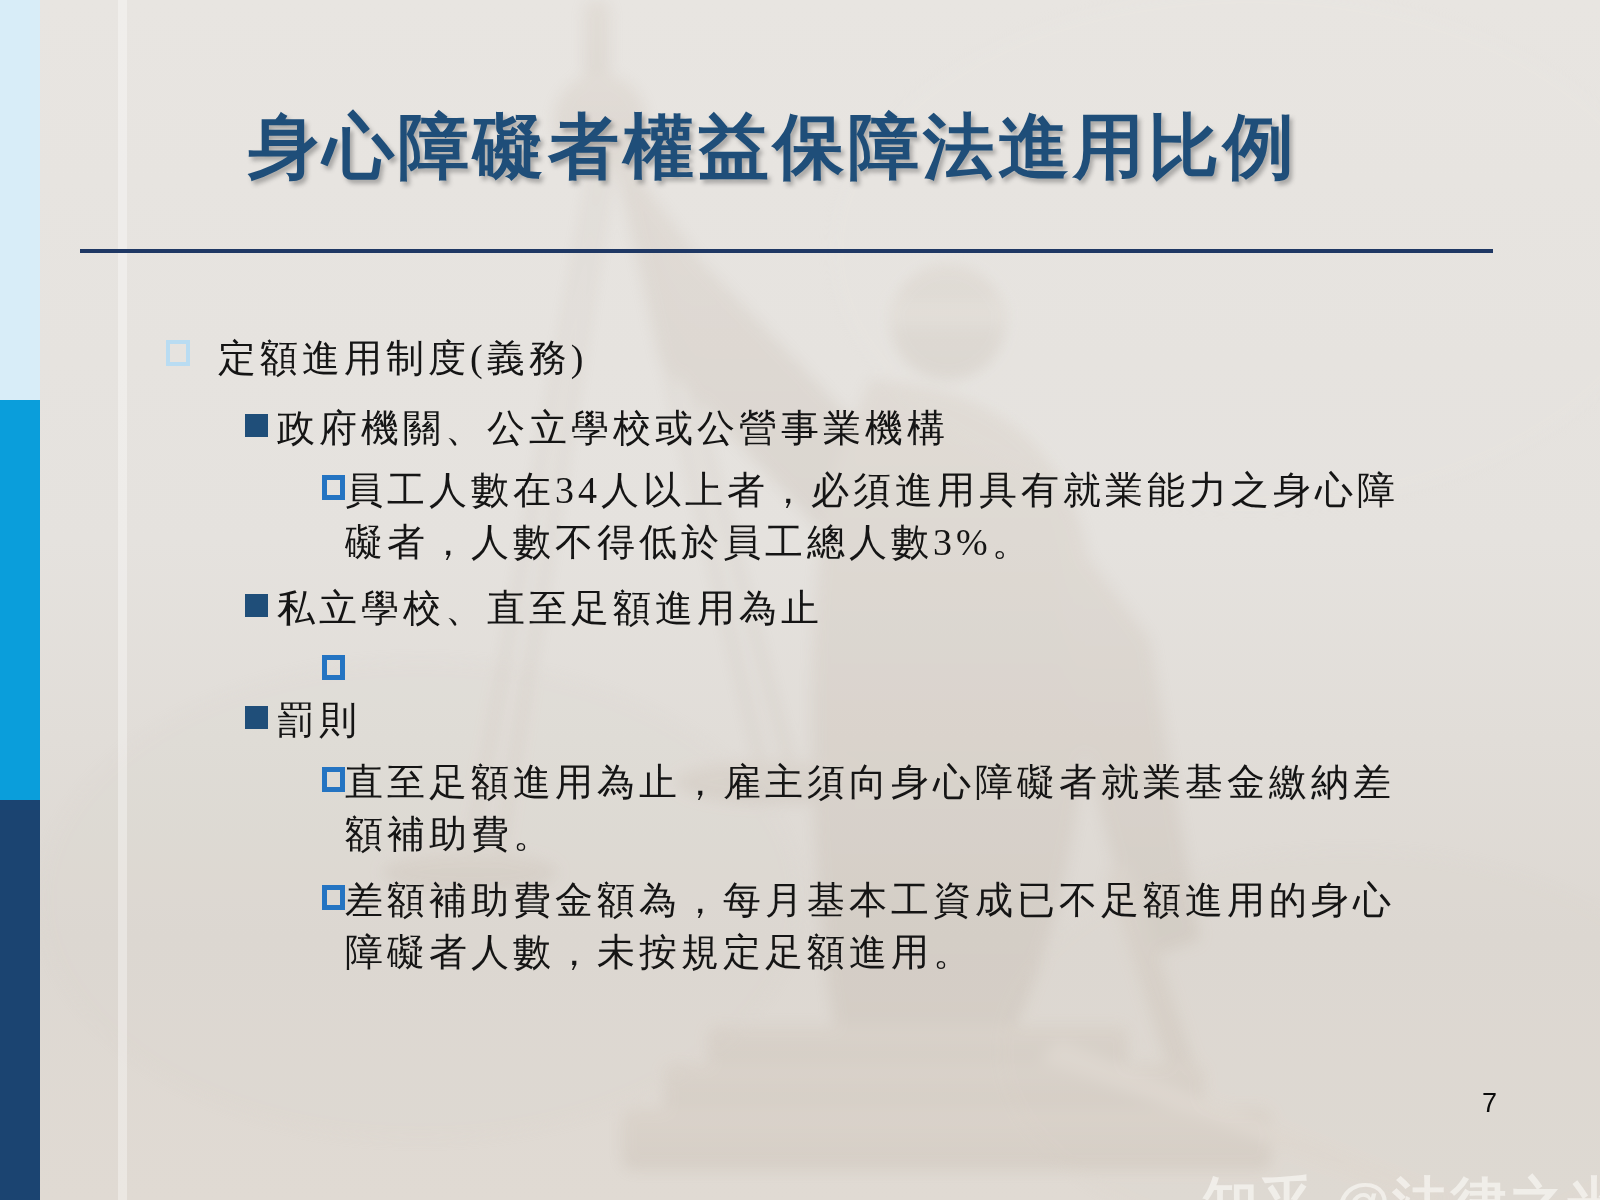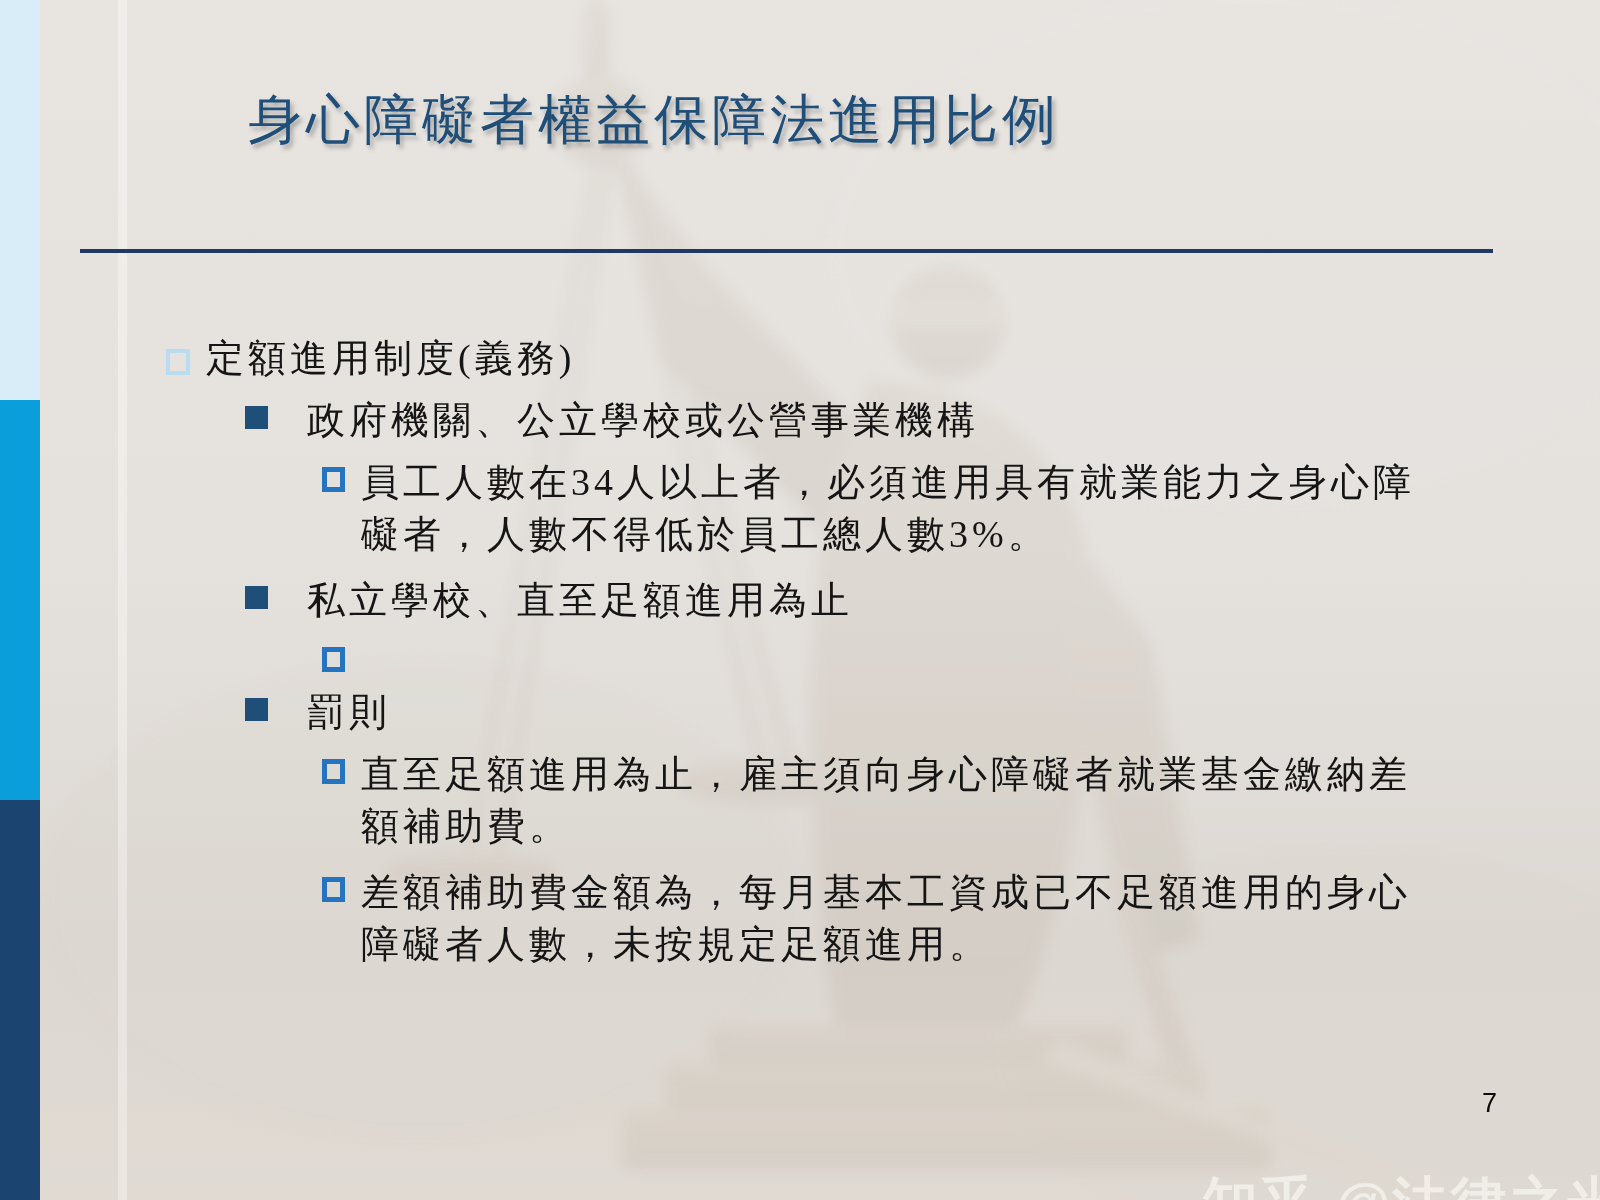--- a/index.html
+++ b/index.html
@@ -11,31 +11,31 @@
   
   .band{position:absolute;left:0;width:40px;}
   .band-light{top:0;height:400px;background:#d8edf8;}
   .band-mid{top:400px;height:400px;background:#0a9edb;}
   .band-dark{top:800px;height:400px;background:#1b4471;}
   .sidebar-edge{position:absolute;left:118px;top:0;width:9px;height:1200px;background:rgba(255,255,255,.35);}
   
   .statue{position:absolute;left:0;top:0;width:1600px;height:1200px;opacity:.5;pointer-events:none;}
   
   .title{
-    position:absolute;left:248px;top:84px;width:1200px;
-    font-size:54px;font-weight:normal;color:#1f4e79;letter-spacing:4px;white-space:nowrap;
+    position:absolute;left:248px;top:100px;width:1200px;
+    font-size:71px;font-weight:bold;color:#1f4e79;letter-spacing:4px;white-space:nowrap;
     text-shadow:3px 4px 4px rgba(95,95,95,.45);
   }
   .rule{position:absolute;left:80px;top:249px;width:1413px;height:4px;background:#1f3864;}
   
   .content{position:absolute;left:0;top:332px;width:1560px;}
   .row{display:flex;align-items:flex-start;}
-  .row.l1{margin:0 0 10px 166px;gap:16px;align-items:center;}
-  .row.l2{margin:0 0 10px 245px;gap:39px;}
-  .row.l3{margin:0 0 14px 322px;gap:16px;}
+  .row.l1{margin:0 0 18px 166px;gap:28px;}
+  .row.l2{margin:0 0 10px 245px;gap:9px;}
+  .row.l3{margin:0 0 14px 322px;}
   .bullet{flex:0 0 auto;}
   .b1{width:16px;height:18px;border:4px solid #b9dcf2;margin-top:8px;background:transparent;}
   .b2{width:23px;height:23px;background:#1f4e79;margin-top:12px;}
   .b3{width:13px;height:15px;border:5px solid #2474c2;margin-top:11px;background:transparent;}
   .txt{font-size:38px;line-height:52px;color:#151515;letter-spacing:4px;}
   .row.l3 .txt{max-width:1070px;line-break:anywhere;}
   
   .page-number{position:absolute;left:1482px;top:1088px;font-size:27px;color:#0b0b0b;font-family:"Liberation Sans",sans-serif;}
   .watermark{
     position:absolute;left:1202px;top:1166px;white-space:nowrap;

